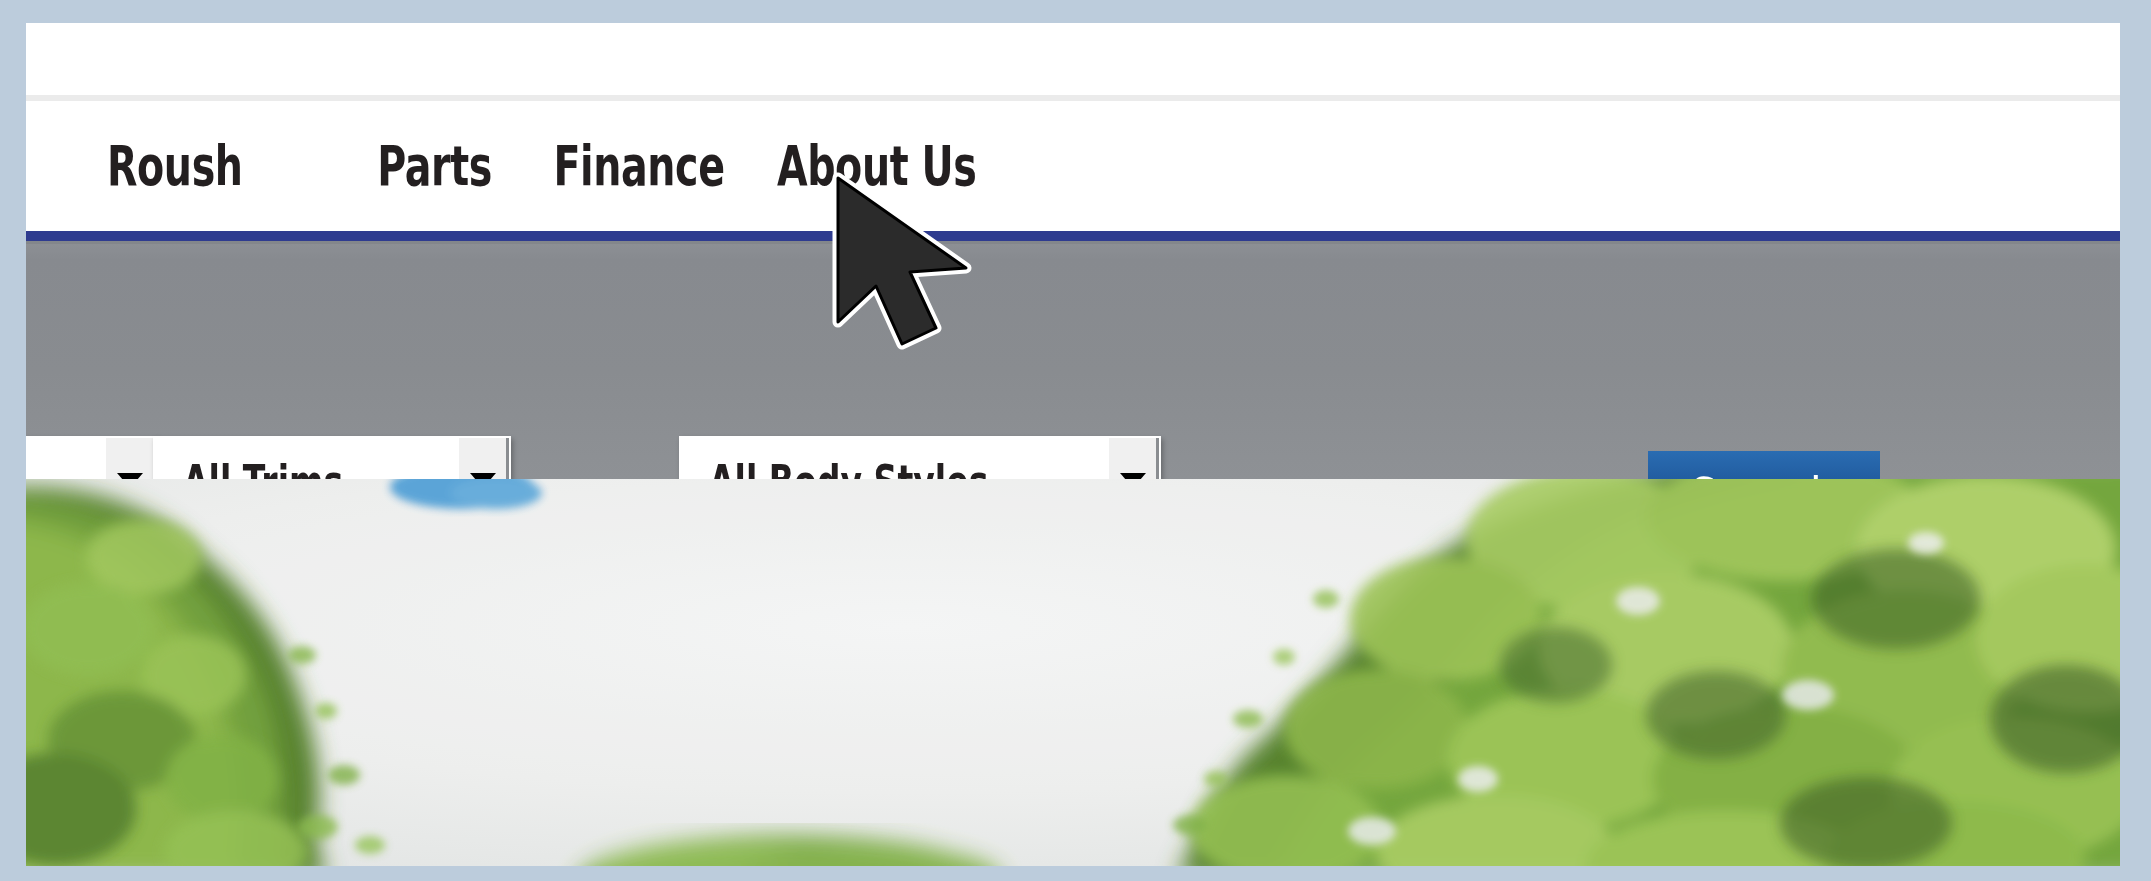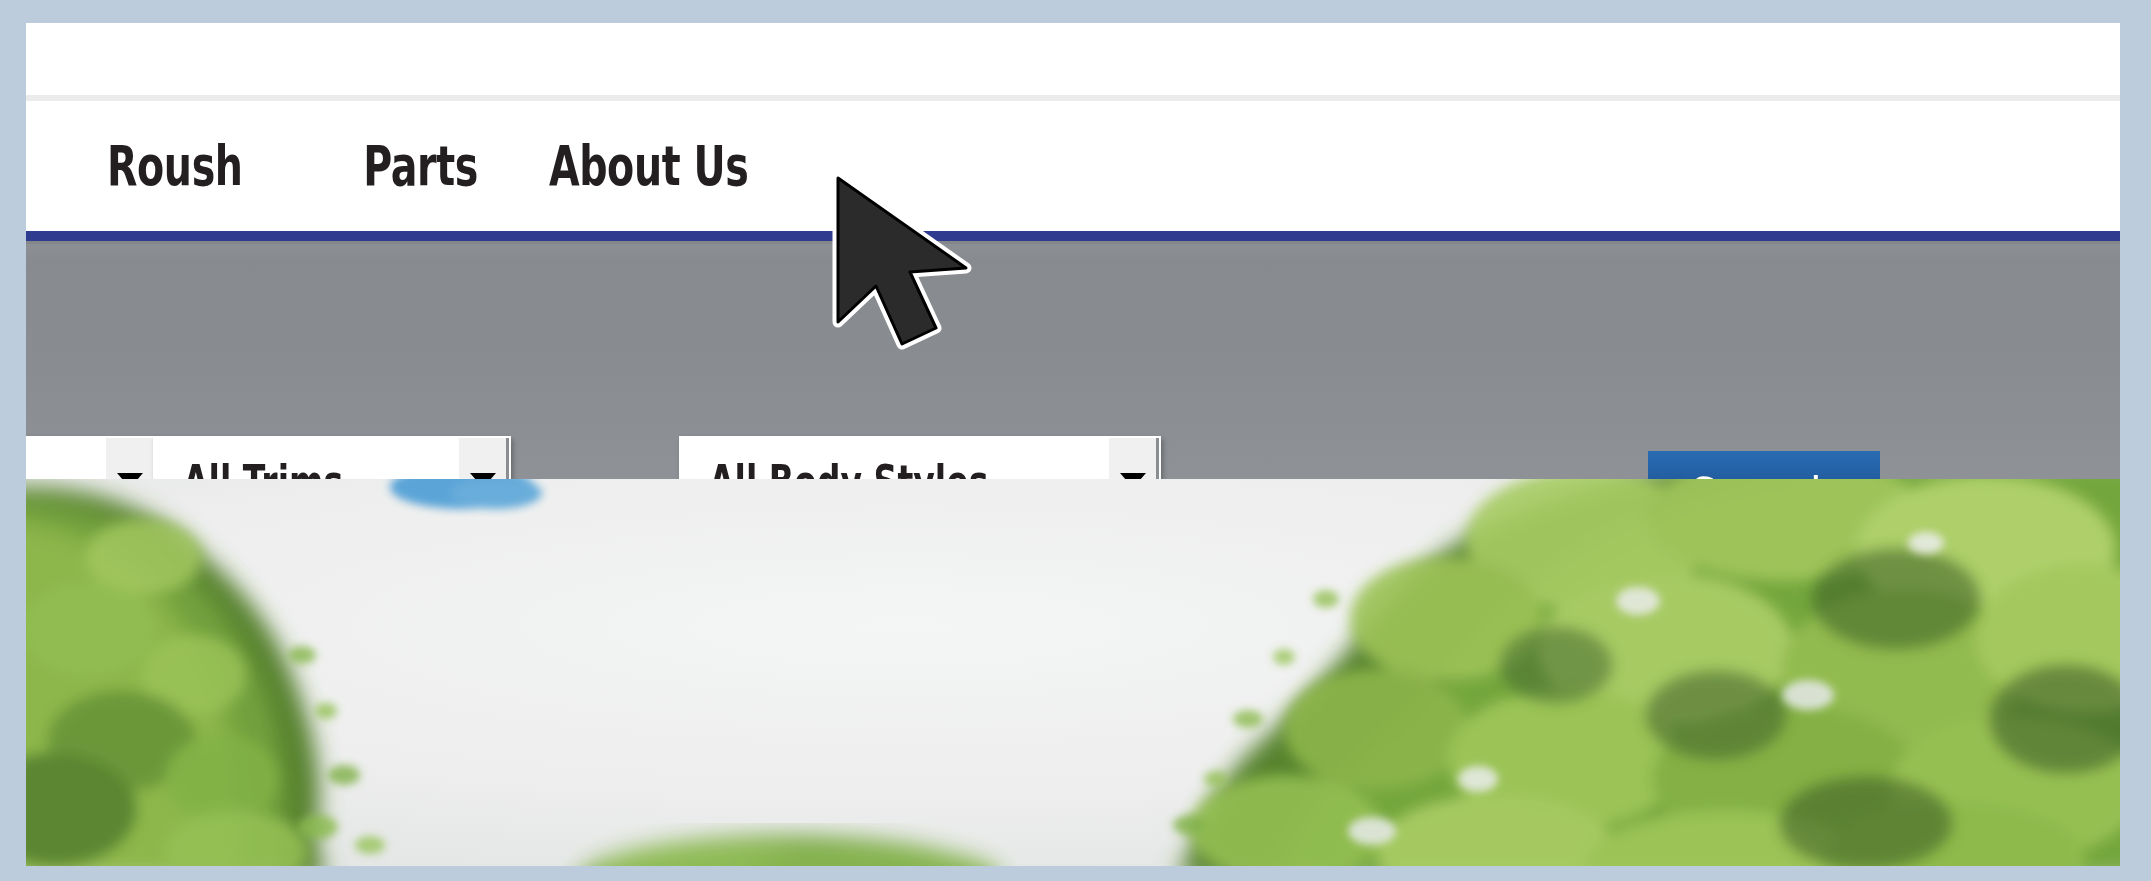--- a/index.html
+++ b/index.html
@@ -126,24 +126,27 @@
 
     <nav class="nav-bar">
       <div class="nav-inner">
 
         <div class="nav-slot" style="width:297px;">
           <span class="nav-item">Roush</span>
         </div>
 
 
 
-        <div class="nav-slot" style="width:195px;">
+        <div class="nav-slot" style="width:195px;margin-left:14px;">
           <span class="nav-item">Parts</span>
         </div>
 
+        <div class="nav-slot" style="width:214px;">
+          <span class="nav-item">Finance</span>
+        </div>
 
         <div class="nav-slot" style="width:262px;">
           <span class="nav-item">About Us</span>
         </div>
 
 
       </div>
     </nav>
 
     <div class="nav-rule"></div>

